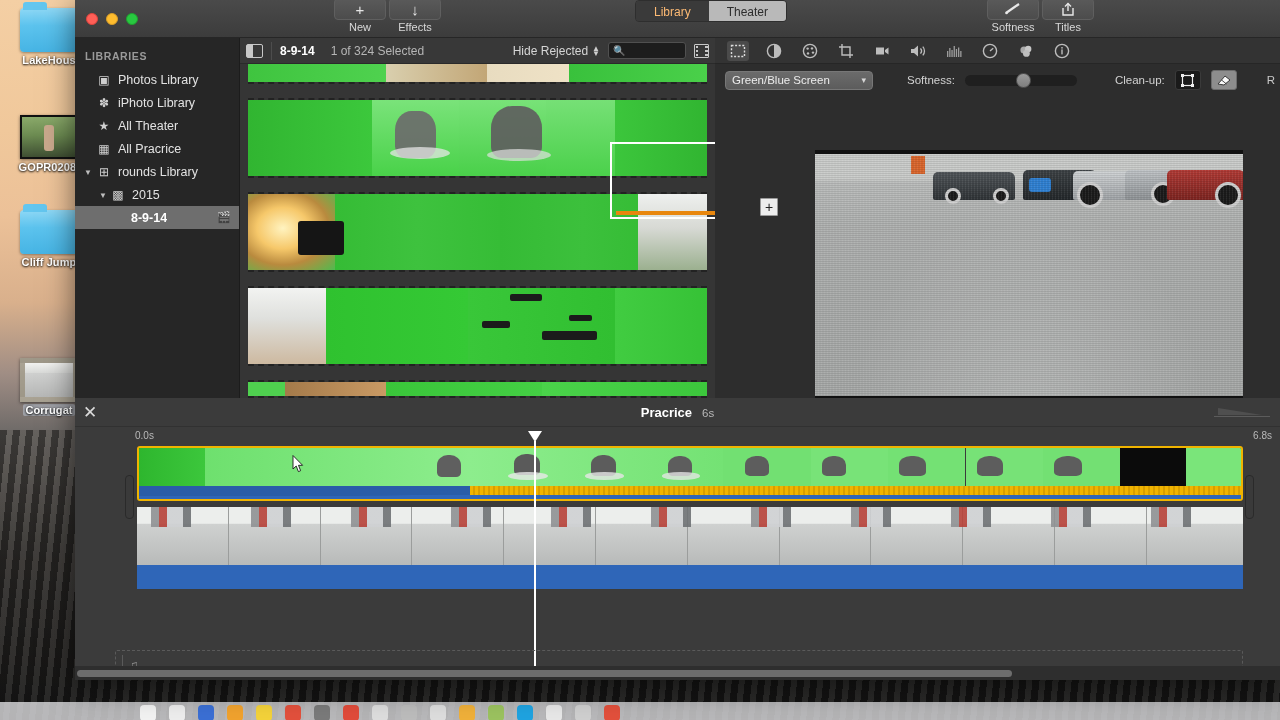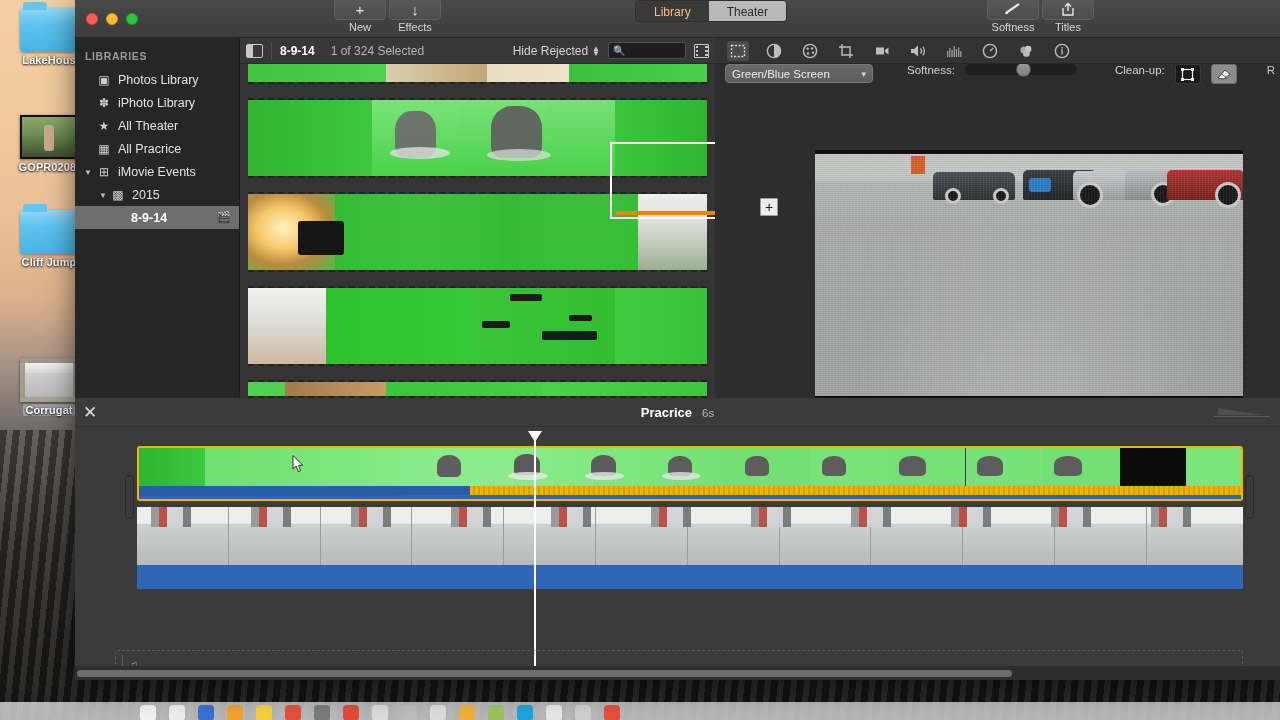--- a/index.html
+++ b/index.html
@@ -160,21 +160,21 @@
 
   
   #inspector{ flex:1; background:#2d2d2d; position:relative;}
   #insp-bar{
     height:26px; background:#333; border-bottom:1px solid #262626;
     display:flex;align-items:center; gap:14px; padding-left:12px;
   }
   .ibtn{ width:22px;height:20px;display:flex;align-items:center;justify-content:center;color:#bdbdbd;font-size:15px;}
   .ibtn.active{ background:#4b4b4b; border-radius:3px; color:#e8e8e8;}
   #gbs-bar{
-    height:32px; display:flex;gap:10px; padding-left:10px;
+    height:32px; display:flex;align-items:center; gap:10px; padding-left:10px;
     color:#d2d2d2;font-size:11.5px; overflow:hidden; white-space:nowrap;
   }
   .popup{
     width:148px;height:19px;border-radius:4px;
     background:linear-gradient(180deg,#6b6b6b,#5c5c5c);border:1px solid #777;
     display:flex;align-items:center;padding:0 6px;color:#ececec;font-size:11.5px;
   }
   .popup .chev{ margin-left:auto;font-size:9px;color:#d6d6d6; }
   .slider{ width:112px;height:11px;border-radius:6px;background:#1f1f1f;position:relative;}
   .slider .knob{
@@ -392,21 +392,21 @@
         <span class="ic">★</span>
         <span class="txt">All Theater</span>
       </div>
       <div class="side-item">
         <span class="ic">▦</span>
         <span class="txt">All Pracrice</span>
       </div>
       <div class="side-item" style="position:relative">
         <span class="disc" style="left:9px;top:8px">▼</span>
         <span class="ic">⊞</span>
-        <span class="txt">iMovie Events</span>
+        <span class="txt">rounds Library</span>
       </div>
       <div class="side-item indent1" style="position:relative">
         <span class="disc" style="left:24px;top:8px">▼</span>
         <span class="ic">▩</span>
         <span class="txt">2015</span>
       </div>
       <div class="side-item indent2 sel">
         <span class="txt">8-9-14</span>
         <span class="evt-ic">🎬</span>
       </div>
@@ -685,20 +685,24 @@
     <div id="tl-head">
       <span id="tl-close">✕</span>
       <div id="tl-titlewrap">
         <span id="tl-title">Pracrice</span>
         <span id="tl-dur">6s</span>
       </div>
       <div id="zoomslider"></div>
     </div>
 
     <div id="tl-body">
+      <div class="ruler">
+        <span id="t-left">0.0s</span>
+        <span id="t-right">6.8s</span>
+      </div>
 
       <div id="clipwrap">
 
         <div class="clip-sel">
           <div class="vid-row">
             <div class="gcell" style="left:0;width:6%;background:linear-gradient(90deg,#2eb62e,#3cc73c)"></div>
             <div class="gcell" style="left:6%;width:24%;background:linear-gradient(90deg,#6ee06e,#8ded8d)"></div>
             <div class="gcell" style="left:30%;width:23%;background:linear-gradient(90deg,#8ded8d,#74e274)"></div>
             <div class="gcell" style="left:53%;width:8%;background:#72e072"></div>
             <div class="gcell" style="left:61%;width:7%;background:#78e378"></div>

